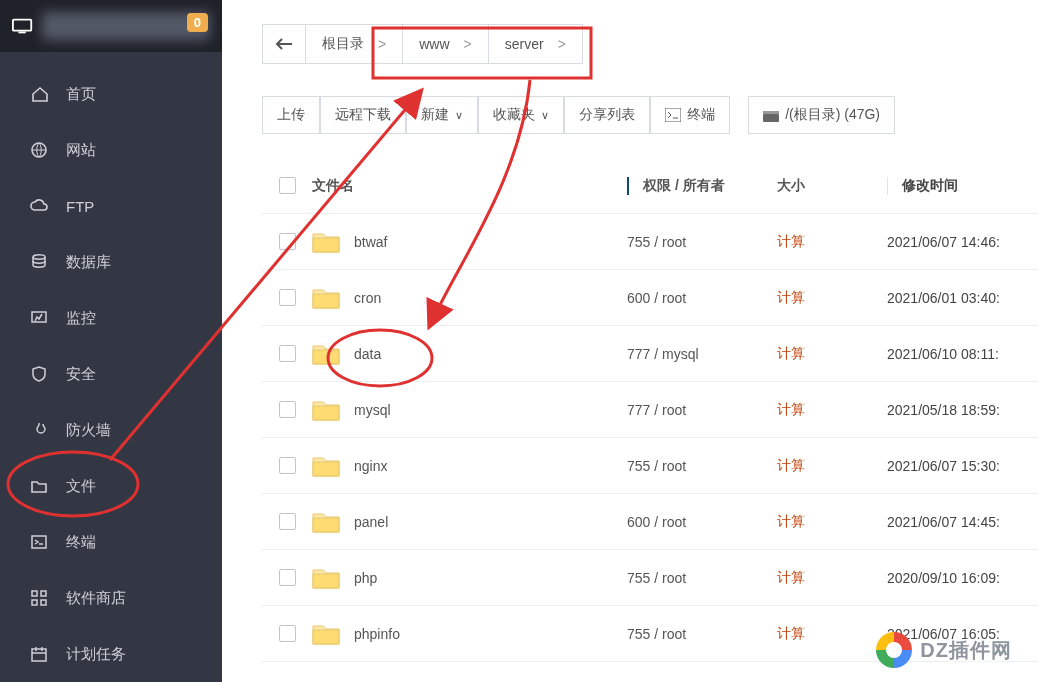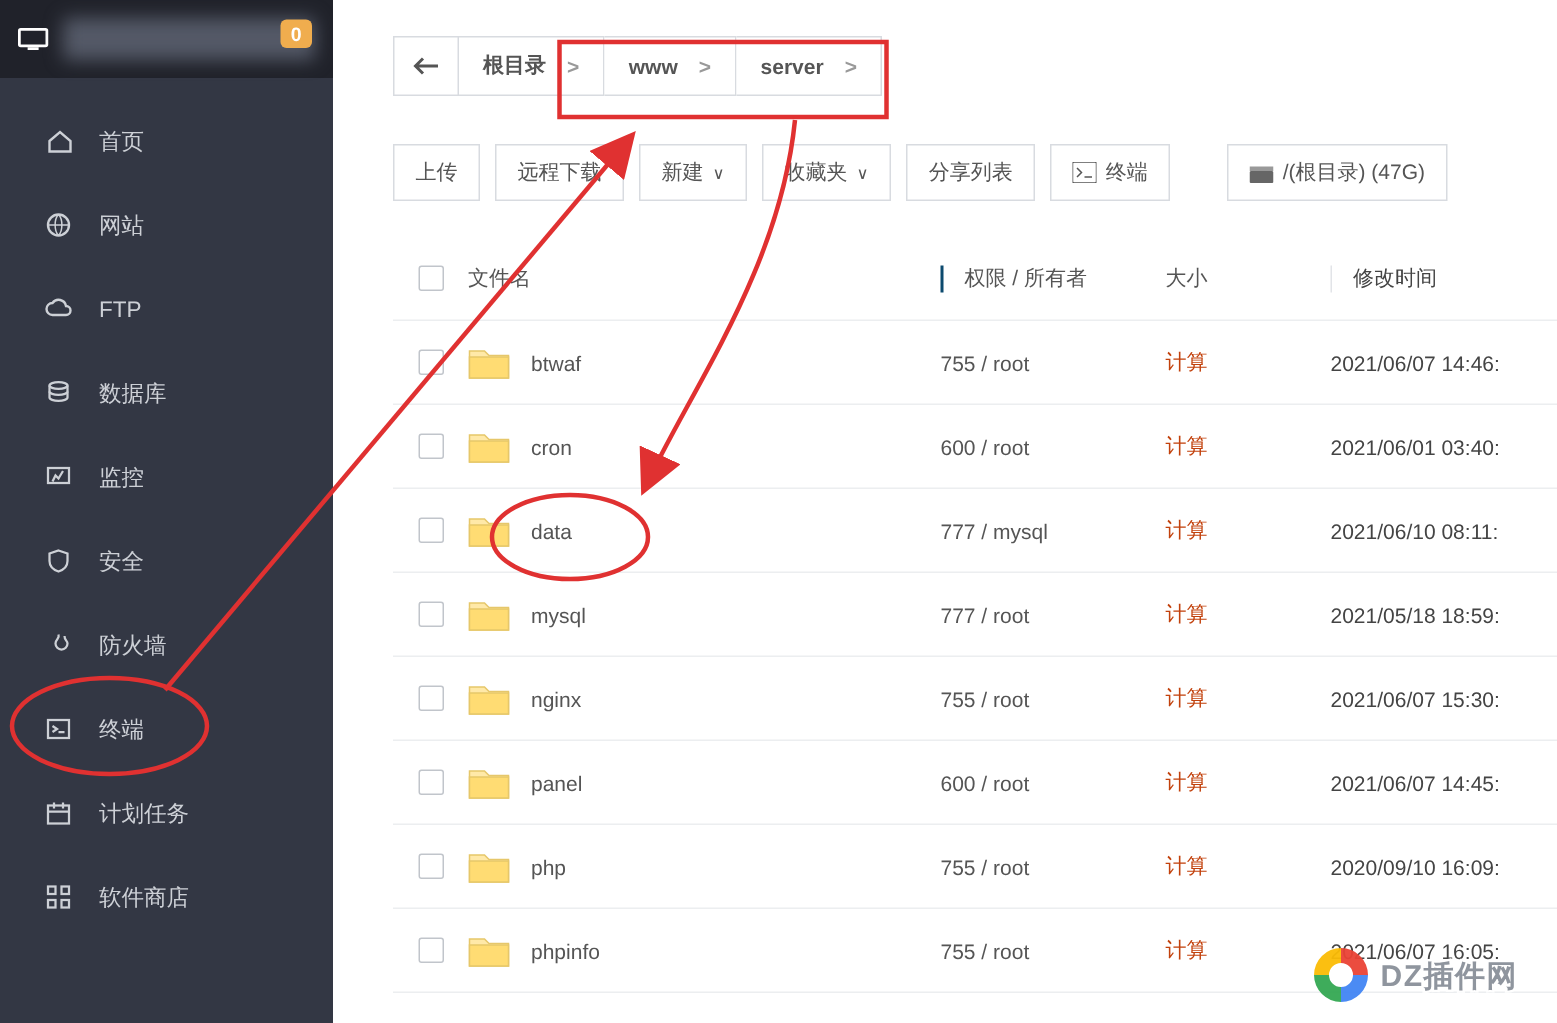--- a/index.html
+++ b/index.html
@@ -13,36 +13,36 @@
 .badge { position: absolute; right: 14px; top: 13px; background: #f0ad4e; color: #fff; border-radius: 4px; padding: 2px 7px; font-size: 13px; font-weight: bold; }
 .nav { padding-top: 14px; text-align: right; }
 .nav-item { display: flex; align-items: center; height: 56px; padding-left: 30px; color: #cdd0d6; cursor: pointer; font-size: 15px; }
 .nav-item .icon { width: 18px; height: 18px; margin-right: 18px; display: flex; align-items: center; justify-content: center; }
 .nav-item svg { fill: #cdd0d6; }
 
 
 .main { position: absolute; left: 222px; top: 0; right: 0; height: 682px; background: #fff; padding: 24px 0 0 40px; }
 
 
-.crumb-row { display: flex; align-items: flex-end; font-weight: bold; }
+.crumb-row { display: flex; align-items: flex-end; }
 .crumb-back { width: 44px; height: 40px; border: 1px solid #d8dbe0; display: flex; align-items: center; justify-content: center; cursor: pointer; background: #fff; }
 .crumb-seg { height: 40px; border: 1px solid #d8dbe0; border-left: 0; display: flex; align-items: center; padding: 0 16px; cursor: pointer; color: #555; background: #fff; }
 .crumb-sep { color: #999; padding-left: 14px; }
 
 
-.toolbar { margin-top: 32px; display: flex; gap: 10px; align-items: center; }
+.toolbar { margin-top: 32px; display: flex; align-items: center; }
 .btn { height: 38px; padding: 0 14px; border: 1px solid #d8dbe0; background: #fff; display: flex; align-items: center; cursor: pointer; color: #555; font-size: 14px; }
 .btn .caret { margin-left: 6px; font-size: 11px; }
 .btn.term svg { margin-right: 6px; }
 .btn.disk svg { margin-right: 6px; fill: #666; }
 
 
 .table { margin-top: 24px; width: 100%; }
 .thead, .trow { display: flex; align-items: center; height: 56px; border-bottom: 1px solid #eceef0; }
-.thead { color: #555; font-weight: 400; }
+.thead { color: #555; font-weight: 700; }
 .col-check { width: 50px; display: flex; justify-content: center; }
 .col-name { width: 315px; display: flex; align-items: center; }
 .col-perm { width: 150px; color: #555; }
 .col-size { width: 110px; }
 .col-date { flex: 1; color: #444; }
 .chk { width: 17px; height: 17px; border: 1px solid #c1c5cb; border-radius: 2px; background: #fff; }
 .folder { width: 28px; height: 24px; margin-right: 14px; }
 .fname { color: #555; }
 .gsize { color: #c2410c; cursor: pointer; }
 .thead .col-perm { border-left: 2px solid #0c4a6e; padding-left: 14px; }
@@ -127,45 +127,53 @@
         <span class="icon">
           <svg width="18" height="18" viewBox="0 0 18 18">
             <path d="M9 2c1 3-2 3-2 6a4 4 0 008 0c0-2-2-2-2-5" fill="none" stroke="#cdd0d6" stroke-width="1.5"></path>
           </svg>
         </span>
         <span>防火墙</span>
       </div>
       <div class="nav-item">
         <span class="icon">
           <svg width="18" height="18" viewBox="0 0 18 18">
+            <path d="M2 5h5l2 2h7v8H2z" fill="none" stroke="#cdd0d6" stroke-width="1.6"></path>
+          </svg>
+        </span>
+        <span>文件</span>
+      </div>
+      <div class="nav-item">
+        <span class="icon">
+          <svg width="18" height="18" viewBox="0 0 18 18">
             <rect x="2" y="3" width="14" height="12" fill="none" stroke="#cdd0d6" stroke-width="1.5"></rect>
             <path d="M5 7l3 2-3 2M9 11h4" fill="none" stroke="#cdd0d6" stroke-width="1.5"></path>
           </svg>
         </span>
         <span>终端</span>
-      </div>
-      <div class="nav-item">
-        <span class="icon">
-          <svg width="18" height="18" viewBox="0 0 18 18">
-            <rect x="2" y="4" width="14" height="12" fill="none" stroke="#cdd0d6" stroke-width="1.5"></rect>
-            <path d="M2 8h14M6 2v4M12 2v4" stroke="#cdd0d6" stroke-width="1.5"></path>
-          </svg>
-        </span>
-        <span>计划任务</span>
       </div>
       <div class="nav-item">
         <span class="icon">
           <svg width="18" height="18" viewBox="0 0 18 18">
             <rect x="2" y="2" width="5" height="5" fill="none" stroke="#cdd0d6" stroke-width="1.5"></rect>
             <rect x="11" y="2" width="5" height="5" fill="none" stroke="#cdd0d6" stroke-width="1.5"></rect>
             <rect x="2" y="11" width="5" height="5" fill="none" stroke="#cdd0d6" stroke-width="1.5"></rect>
             <rect x="11" y="11" width="5" height="5" fill="none" stroke="#cdd0d6" stroke-width="1.5"></rect>
           </svg>
         </span>
         <span>软件商店</span>
+      </div>
+      <div class="nav-item">
+        <span class="icon">
+          <svg width="18" height="18" viewBox="0 0 18 18">
+            <rect x="2" y="4" width="14" height="12" fill="none" stroke="#cdd0d6" stroke-width="1.5"></rect>
+            <path d="M2 8h14M6 2v4M12 2v4" stroke="#cdd0d6" stroke-width="1.5"></path>
+          </svg>
+        </span>
+        <span>计划任务</span>
       </div>
     </div>
 </div>
 
 <div class="main">
 
   <div class="crumb-row">
     <div class="crumb-back">
       <svg width="18" height="14">
           <path d="M17 7H2M7 2L2 7l5 5" fill="none" stroke="#555" stroke-width="2"></path>

